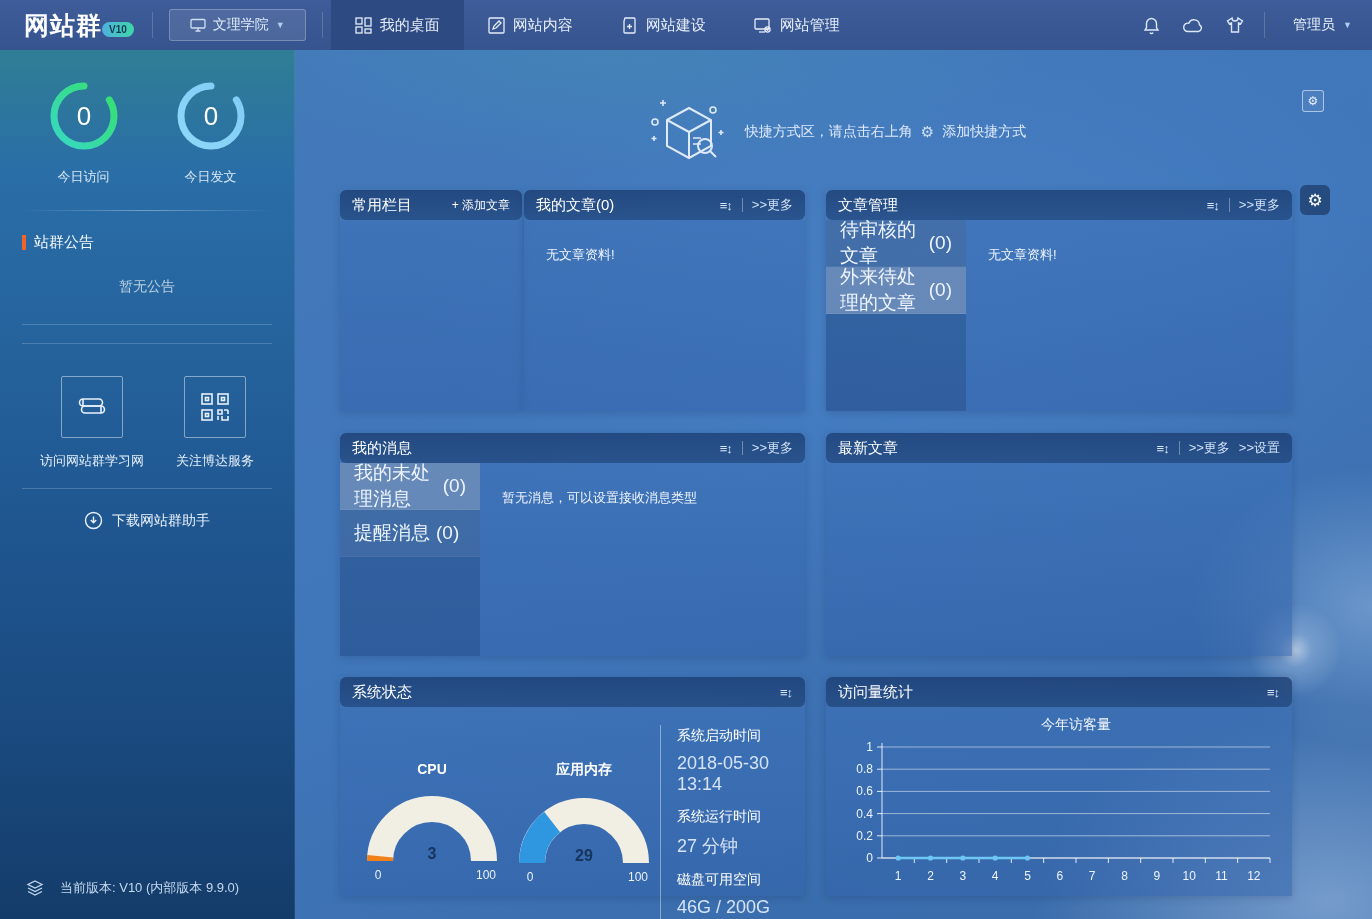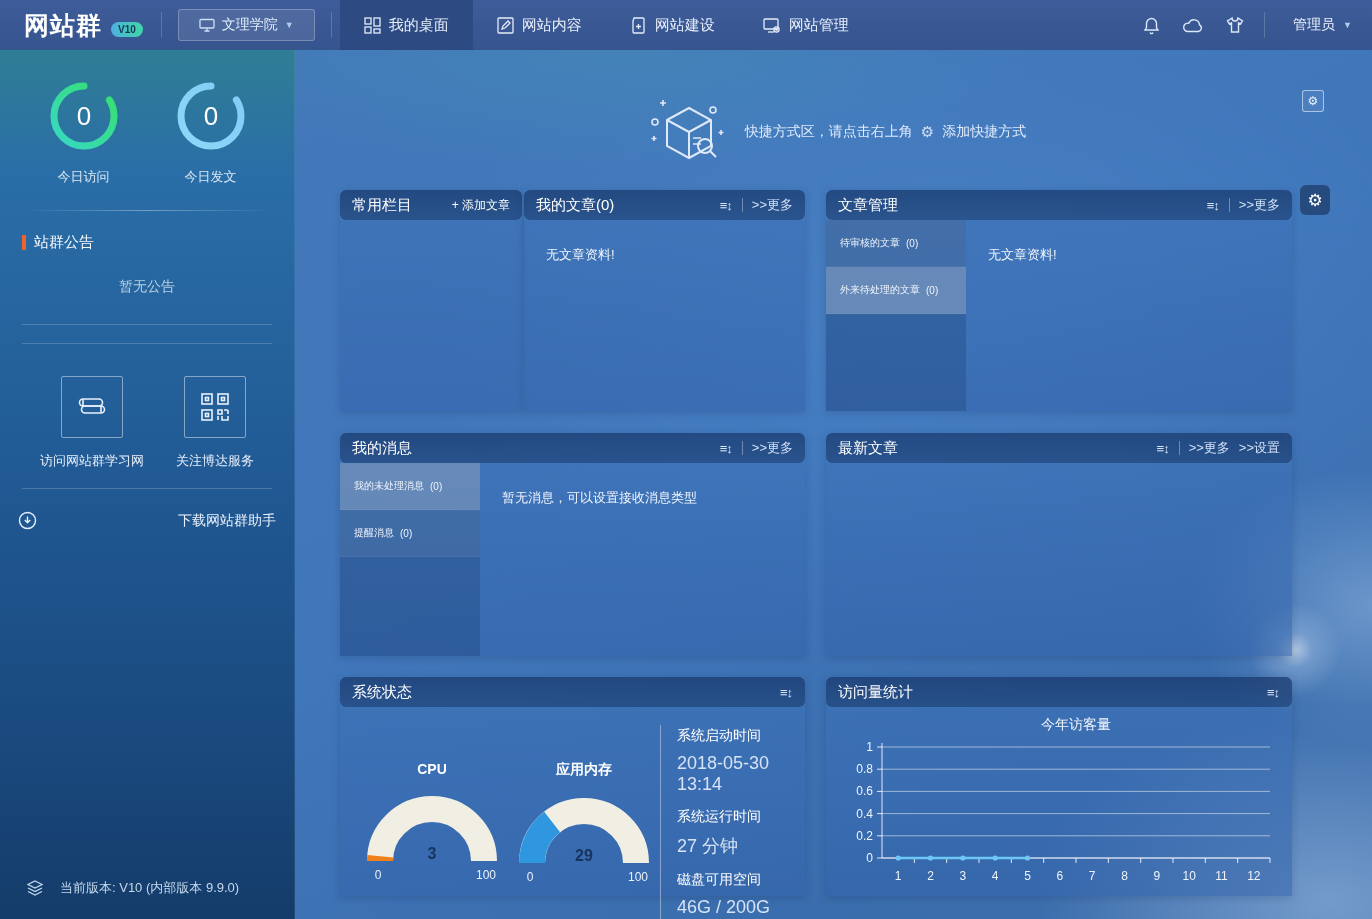--- a/index.html
+++ b/index.html
@@ -3,21 +3,21 @@
 <meta charset="utf-8">
 <style>
   * { margin:0; padding:0; box-sizing:border-box; }
   html,body { width:1372px; height:919px; overflow:hidden;
     font-family:"Liberation Sans","DejaVu Sans",sans-serif; }
   body { background:#3a6aa8; }
 
   
   .navbar { height:50px; display:flex; align-items:stretch;
     background:linear-gradient(180deg,#3d5c99 0%,#36548e 100%); color:#e9eff9; position:relative; z-index:5;}
-  .nav-logo-area { display:flex; align-items:center; padding:0 18px 0 24px; gap:9px; }
+  .nav-logo-area { display:flex; align-items:center; padding:0 18px 0 24px; gap:0; }
   .logo { font-size:25px; font-weight:bold; color:#fff; letter-spacing:1px; }
   .vbadge { font-size:10px; color:#0e3a4e; font-weight:bold; padding:2px 7px; border-radius:8px;
     background:linear-gradient(90deg,#4fb0e0,#3fd6a8); align-self:center; margin-top:8px;}
   .nav-divider { width:1px; background:rgba(255,255,255,0.18); margin:12px 0; }
   .site-selector { display:flex; align-items:center; gap:7px; margin:9px 16px; padding:0 20px;
     background:rgba(255,255,255,0.10); border:1px solid rgba(255,255,255,0.25); border-radius:3px;
     color:#dfeafa; font-size:14px; cursor:pointer; font-family:inherit; }
   .caret { font-size:9px; color:#aecdf0; }
   .nav-tabs { display:flex; align-items:stretch; margin-left:8px; }
   .nav-tab { display:flex; align-items:center; gap:8px; padding:0 24px; font-size:15px;
@@ -48,21 +48,21 @@
   .sb-divider.flat { background:rgba(255,255,255,0.18); }
   .notice-title { display:flex; align-items:center; gap:8px; padding:4px 22px; font-size:15px; color:#f2f7fd; }
   .notice-bar { width:4px; height:15px; background:#f2632b; }
   .notice-empty { text-align:center; padding:22px 0 10px; font-size:14px; color:#b9cfe2; }
   .phone-line { padding:12px 26px 2px; font-size:13px; color:#e4eefb; }
   .quick-links { display:flex; justify-content:space-around; padding:14px 24px 0; }
   .quick-link { display:flex; flex-direction:column; align-items:center; gap:14px; cursor:pointer; }
   .ql-box { width:62px; height:62px; border:1px solid rgba(255,255,255,0.45); border-radius:2px;
     display:flex; align-items:center; justify-content:center; color:#e9f1fb; }
   .ql-label { font-size:13px; color:#e4eefb; }
-  .download-row { display:flex; align-items:center; justify-content:space-between; gap:9px; padding:4px 18px;
+  .download-row { display:flex; align-items:center; justify-content:center; gap:9px; padding:4px 8px;
     font-size:14px; color:#e9f1fb; cursor:pointer; }
   .version-row { position:absolute; bottom:22px; left:26px; display:flex; align-items:center; gap:16px;
     font-size:13px; color:#c4d8ec; }
 
   
   .main { flex:1; position:relative;
     background:
       radial-gradient(420px 280px at 96% 98%, rgba(200,225,250,0.40), rgba(200,225,250,0) 70%),
       radial-gradient(260px 200px at 100% 64%, rgba(185,215,248,0.38), rgba(185,215,248,0) 70%),
       radial-gradient(560px 160px at 30% 0%, rgba(70,160,175,0.25), rgba(70,160,175,0) 75%),
@@ -94,21 +94,21 @@
   .sort-btn { background:none; border:none; color:#d6e4f8; font-size:13px; cursor:pointer;
     display:flex; align-items:center; letter-spacing:-1px; }
   .ph-sep { width:1px; height:14px; background:rgba(255,255,255,0.35); }
   .more-link { font-size:13px; color:#d2e2f8; text-decoration:none; cursor:pointer; }
   .add-btn { margin-left:auto; background:none; border:none; color:#fff; font-size:12px; cursor:pointer;
     font-family:inherit; }
   .empty-text { font-size:13px; color:#f0f5fd; padding:26px 22px; }
 
   .panel-tabs { position:absolute; left:0; top:0; bottom:0; width:140px; background:rgba(13,40,84,0.22); }
   .panel-tab { height:47px; display:flex; align-items:center; gap:6px; padding:12px 14px;
-    font-size:10px; color:#eef4fd; cursor:pointer; background:rgba(255,255,255,0.07);
+    font-size:19px; color:#eef4fd; cursor:pointer; background:rgba(255,255,255,0.07);
     border-bottom:1px solid rgba(255,255,255,0.05); }
   .panel-tab.active { background:rgba(255,255,255,0.25); }
   .tab-content { position:absolute; left:140px; top:0; right:0; bottom:0; }
 
   
   #panel-common  { left:45px;  top:140px; width:182px; height:221px; }
   #panel-my-articles { left:229px; top:140px; width:281px; height:221px; }
   #panel-article-mgmt { left:531px; top:140px; width:466px; height:221px; }
   #panel-my-messages { left:45px;  top:383px; width:465px; height:223px; }
   #panel-latest { left:531px; top:383px; width:466px; height:223px; }

